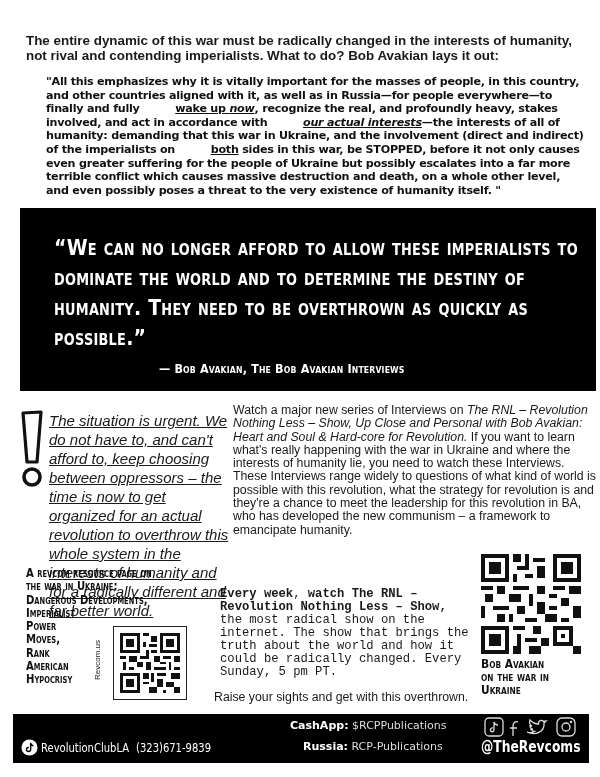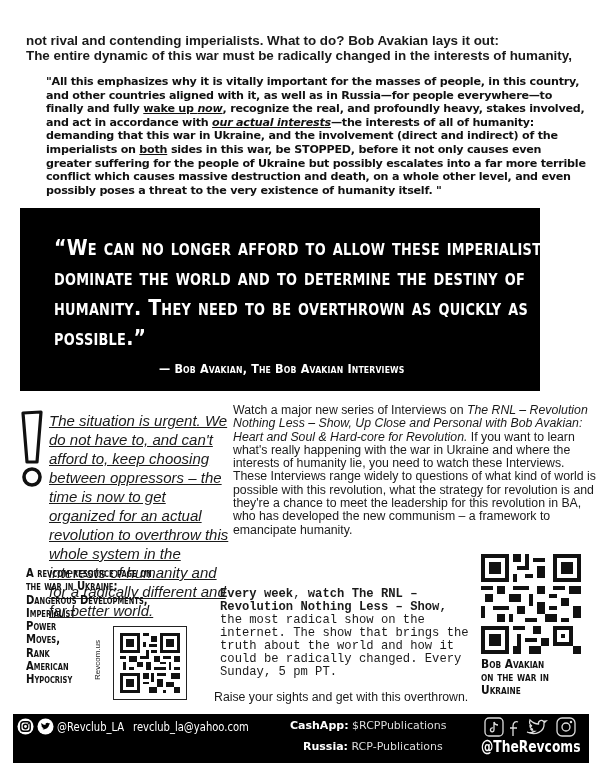--- a/index.html
+++ b/index.html
@@ -10,25 +10,25 @@
       position: absolute; left: 26px; top: 33px; width: 560px;
       font-family: "Liberation Sans", sans-serif; font-weight: bold;
       font-size: 13.4px; line-height: 15px; color: #1a1a1a;
     }
 
     .quote-block {
       position: absolute; left: 46px; top: 75px; width: 540px;
       font-family: "DejaVu Sans", sans-serif; font-weight: bold;
       font-size: 11.15px; line-height: 13.6px; color: #111; letter-spacing: -0.25px;
     }
-    .quote-block u { text-decoration: underline; }
+    .quote-block u { text-decoration: underline; margin-left: 32px; }
     .quote-block i { font-style: italic; }
 
     .big-quote-box {
-      position: absolute; left: 20px; top: 208px; width: 520px; height: 183px;
+      position: absolute; left: 20px; top: 208px; width: 576px; height: 183px;
       background: #000;
     }
     .big-quote-text {
       position: absolute; left: 34px; top: 25px; width: 530px;
       color: #fff; font-family: "DejaVu Sans", sans-serif; font-weight: bold;
       font-size: 22px; line-height: 30px; letter-spacing: 0.3px;
       font-variant: small-caps; transform: scaleX(0.86); transform-origin: left top;
       width: 620px;
     }
     .big-quote-attr {
@@ -107,22 +107,22 @@
     .handle {
       position: absolute; left: 468px; top: 24px;
       font-family: "DejaVu Sans", sans-serif; font-weight: bold; font-size: 15px; color: #fff;
       transform: scaleX(0.82); transform-origin: left top; white-space: nowrap;
     }
   </style>
 </head>
 <body>
 
 <div class="intro">
+  <div>The entire dynamic of this war must be radically changed in the interests of humanity,</div>
   <div>not rival and contending imperialists. What to do? Bob Avakian lays it out:</div>
-  <div>The entire dynamic of this war must be radically changed in the interests of humanity,</div>
 </div>
 
 <div class="quote-block"><span>"All this emphasizes why it is vitally important for the masses of people, in this country, and other countries aligned with it, as well as in Russia—for people everywhere—to finally and fully </span><u><span>wake up </span><i>now</i></u><span>, recognize the real, and profoundly heavy, stakes involved, and act in accordance with </span><u><i>our actual interests</i></u><span>—the interests of all of humanity: demanding that this war in Ukraine, and the involvement (direct and indirect) of the imperialists on </span><u>both</u><span> sides in this war, be STOPPED, before it not only causes even greater suffering for the people of Ukraine but possibly escalates into a far more terrible conflict which causes massive destruction and death, on a whole other level, and even possibly poses a threat to the very existence of humanity itself. "</span></div>
 
 <div class="big-quote-box">
   <div class="big-quote-text">“We can no longer afford to allow these imperialists to dominate the world and to determine the destiny of humanity. They need to be overthrown as quickly as possible.”</div>
   <div class="big-quote-attr">— Bob Avakian, The Bob Avakian Interviews</div>
 </div>
 
 <svg class="excl-icon" viewBox="0 0 26 78">
@@ -253,33 +253,27 @@
       <rect x="23" y="23" width="2" height="2"></rect>
   </g>
 </svg>
 <div class="ba-war">
   <div>Bob Avakian</div>
   <div>on the war in</div>
   <div>Ukraine</div>
 </div>
 
 <div class="footer">
-  <div class="f-row f-row1">
+  <div class="f-row f-row2">
     <svg class="ficon" viewBox="0 0 18 18">
       <circle cx="9" cy="9" r="8.5" fill="#fff"></circle>
-      <rect x="4" y="4" width="10" height="10" rx="3" fill="none" stroke="#000" stroke-width="1.5"></rect>
-      <circle cx="9" cy="9" r="2.3" fill="none" stroke="#000" stroke-width="1.5"></circle>
-      <circle cx="12" cy="6" r="0.8" fill="#000"></circle>
+      <path d="M9.5 4 L11 4 C11.2 5.4 12 6.2 13.2 6.3 L13.2 7.8 C12.3 7.8 11.6 7.5 11 7.1 L11 10.8 C11 12.6 9.6 14 7.9 14 C6.2 14 5 12.7 5 11.1 C5 9.4 6.5 8 8.3 8.3 L8.3 9.8 C7.4 9.5 6.5 10.2 6.5 11.1 C6.5 11.9 7.1 12.5 7.9 12.5 C8.8 12.5 9.5 11.8 9.5 10.9 Z" fill="#000"></path>
     </svg>
-    <svg class="ficon" viewBox="0 0 18 18">
-      <circle cx="9" cy="9" r="8.5" fill="#fff"></circle>
-      <path d="M4 11.5 C7 13 12 12 13 7 L14 6 L13 6.2 L13.5 5.2 L12.4 5.6 C11 4.3 8.6 5.3 9 7.4 C7.2 7.3 5.8 6.6 4.7 5.3 C4.2 6.4 4.6 7.6 5.5 8.2 L4.7 8 C4.7 9.1 5.4 9.9 6.4 10.2 L5.6 10.3 C6 11 6.7 11.4 7.4 11.4 C6.4 12.1 5.2 12.3 4 11.5 Z" fill="#000"></path>
-    </svg>
-    <span class="fcond" style="width:72px;">@Revclub_LA</span>
-    <span class="fcond" style="margin-left:4px;">revclub_la@yahoo.com</span>
+    <span class="fcond" style="width:95px;">RevolutionClubLA</span>
+    <span class="fcond">(323)671-9839</span>
   </div>
 
   <div class="pay" style="left:277px; top:5px;">
     <b>CashApp:</b> <span class="val">$RCPPublications</span>
   </div>
   <div class="pay" style="left:290px; top:26px;">
     <b>Russia:</b> <span class="val">RCP-Publications</span>
   </div>
 
   <svg class="social-icons" viewBox="0 0 100 22">

